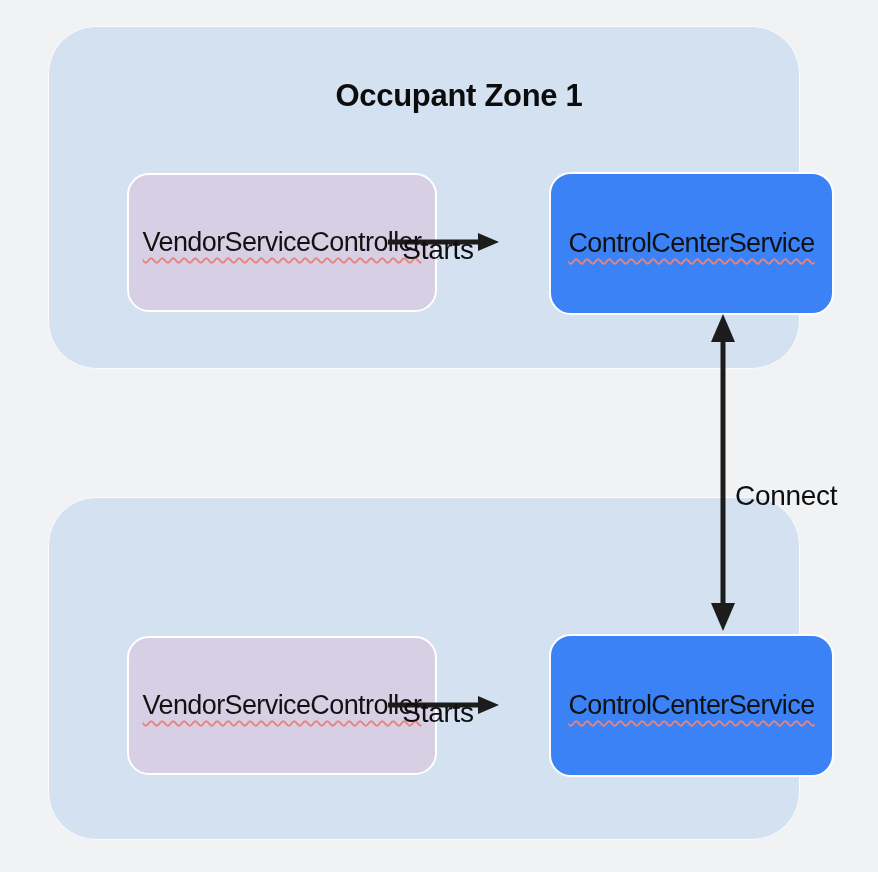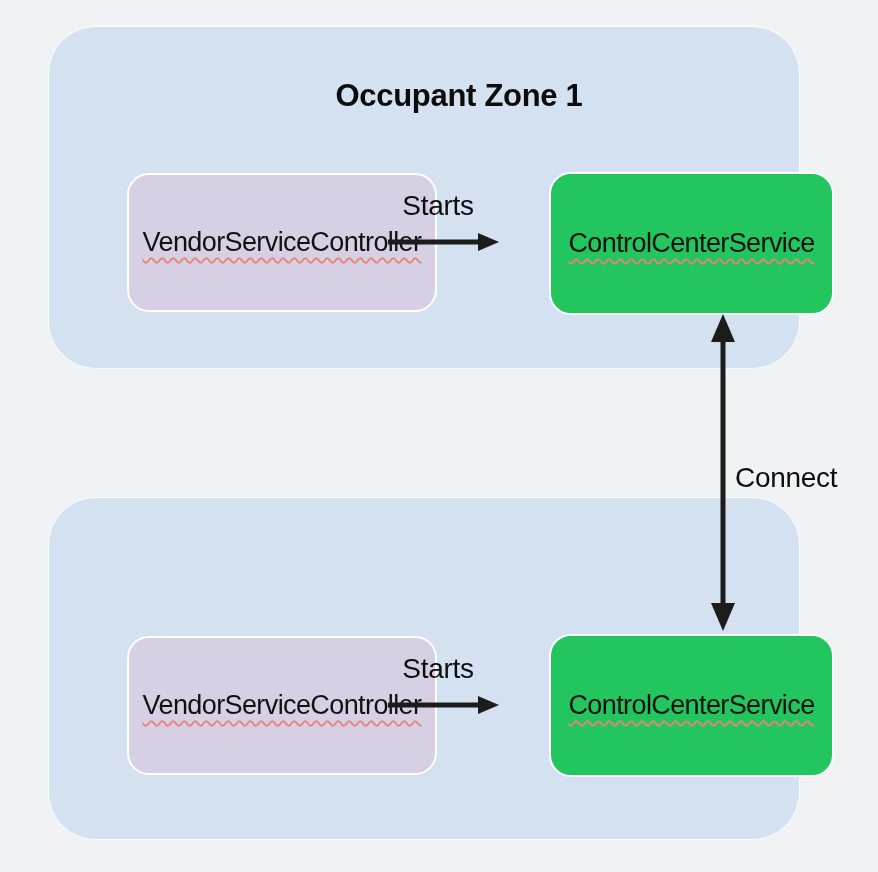--- a/index.html
+++ b/index.html
@@ -51,21 +51,21 @@
   .node-vendor {
     left: 78px;
     width: 310px;
     height: 139px;
     background: #d7d0e5;
   }
   .node-control {
     left: 500px;
     width: 285px;
     height: 143px;
-    background: #22c55e;
+    background: #3b82f6;
   }
   .zone-1 .node-vendor { top: 146px; }
   .zone-1 .node-control { top: 145px; }
   .zone-2 .node-vendor { top: 138px; }
   .zone-2 .node-control { top: 136px; }
   .node-label {
     font-size: 27px;
     letter-spacing: -0.6px;
     white-space: nowrap;
     color: #111111;
@@ -75,24 +75,25 @@
     text-decoration-thickness: 1.5px;
     text-underline-offset: 6px;
   }
   .edge-label {
     position: absolute;
     font-size: 28px;
     letter-spacing: -0.3px;
     white-space: nowrap;
     color: #0e0e0e;
     z-index: 5;
+    margin-top: 44px;
   }
   .edge-label.starts-1 { left: 438px; top: 190px; transform: translateX(-50%); }
   .edge-label.starts-2 { left: 438px; top: 653px; transform: translateX(-50%); }
-  .edge-label.connect  { left: 735px; top: 462px; text-align: right; }
+  .edge-label.connect  { left: 735px; top: 436px; text-align: right; }
   #arrow-overlay {
     position: absolute;
     left: 0;
     top: 0;
     width: 878px;
     height: 872px;
     z-index: 4;
     pointer-events: none;
   }
   #arrow-overlay .shaft { stroke: #1c1c1c; stroke-width: 5; fill: none; }

